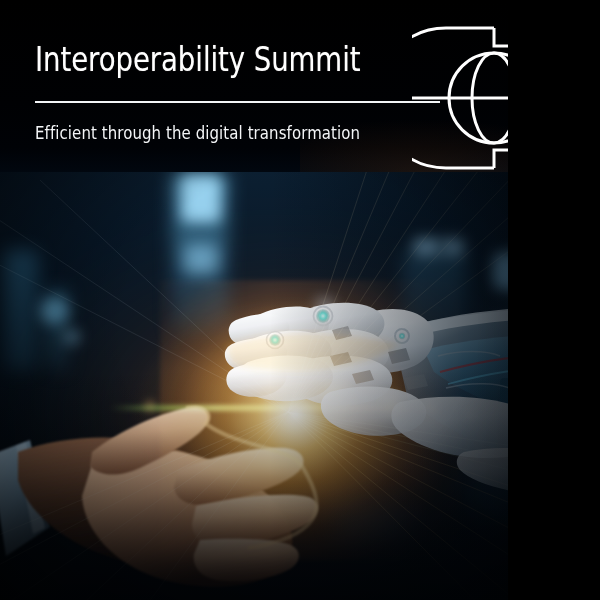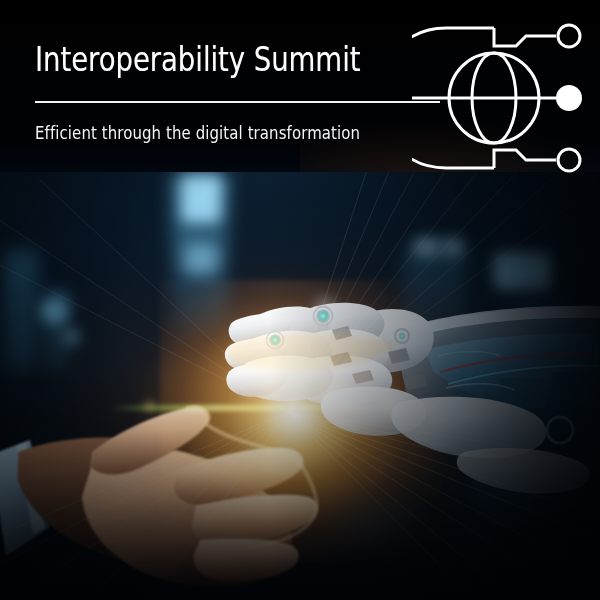--- a/index.html
+++ b/index.html
@@ -6,21 +6,21 @@
     margin: 0;
     padding: 0;
     background: #000;
   }
   body {
     font-family: "Liberation Sans", sans-serif;
   }
 
   #poster {
     position: relative;
-    width: 600px;
+    width: 508px;
     height: 600px;
     overflow: hidden;
     background: #000205;
     user-select: none;
   }
 
   
   .header-band {
     position: absolute;
     left: 0; top: 0;

